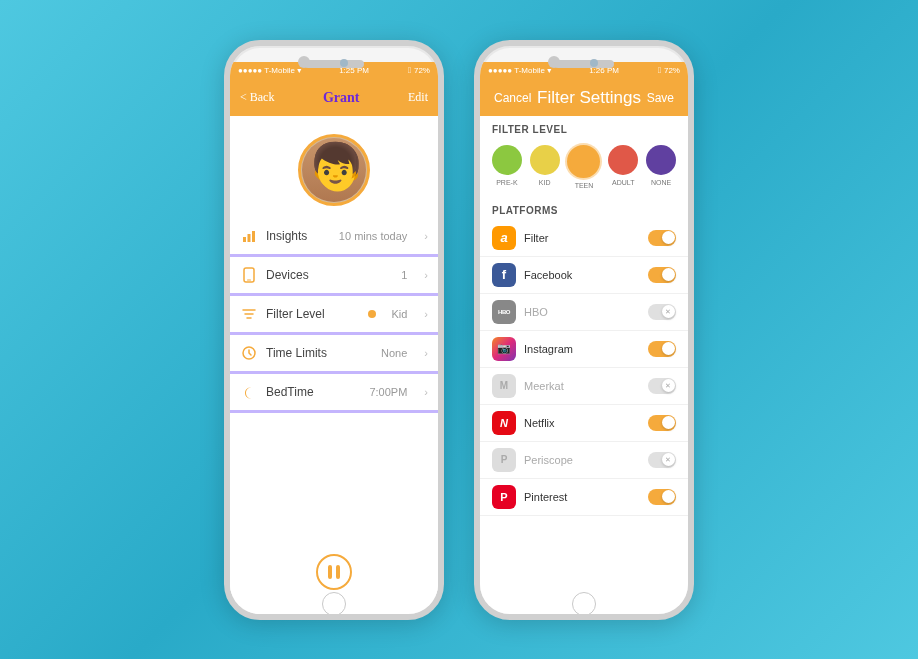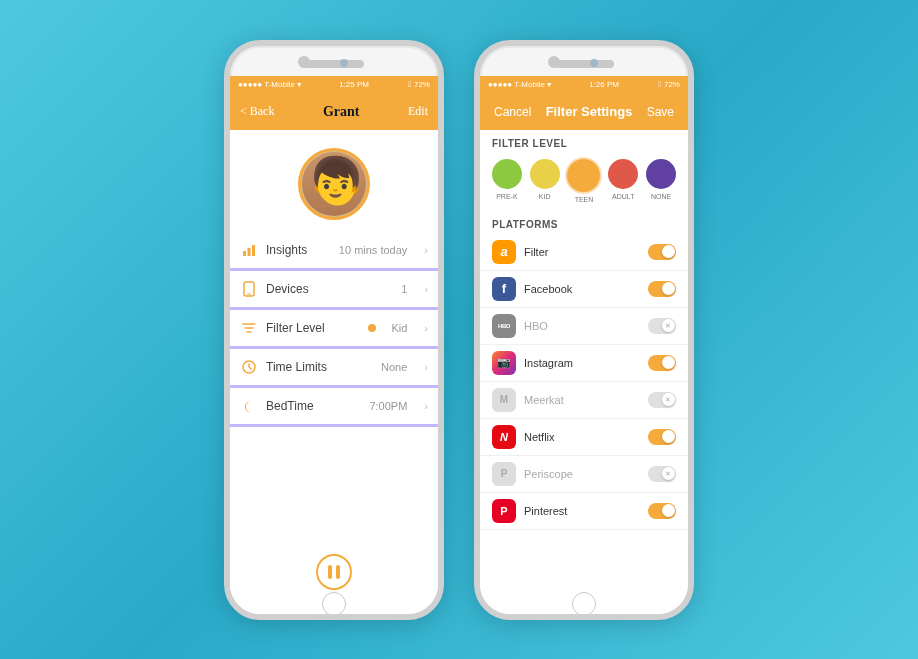--- a/index.html
+++ b/index.html
@@ -57,42 +57,42 @@
     
     .status-bar {
       height: 18px;
       background: #f5aa3c;
       display: flex;
       align-items: center;
       justify-content: space-between;
       padding: 0 8px;
       font-size: 8px;
       color: white;
-      margin-top: 30px;
+      margin-top: 16px;
     }
 
     
     .nav-bar {
       height: 36px;
       background: #f5aa3c;
       display: flex;
       align-items: center;
       justify-content: space-between;
       padding: 0 10px;
       font-family: Liberation Serif, serif;
     }
     .nav-back {
       color: white;
       font-size: 12px;
       display: flex;
       align-items: center;
       gap: 2px;
     }
     .nav-title {
-      color: #0f172a;
+      color: #6d28d9;
       font-size: 14px;
       font-weight: 600;
     }
     .nav-action {
       color: white;
       font-size: 12px;
     }
 
     
     .phone-screen {
@@ -218,22 +218,22 @@
       align-items: center;
       justify-content: space-between;
       padding: 0 14px;
     }
     .filter-nav-label {
       color: white;
       font-size: 12px;
     }
     .filter-nav-title {
       color: white;
-      font-size: 13px;
-      font-weight: 700;
+      font-size: 17px;
+      font-weight: 400;
     }
 
     .filter-content {
       flex: 1;
       overflow: hidden;
       padding: 0;
     }
     .section-header {
       padding: 8px 12px 4px;
       font-size: 10px;

